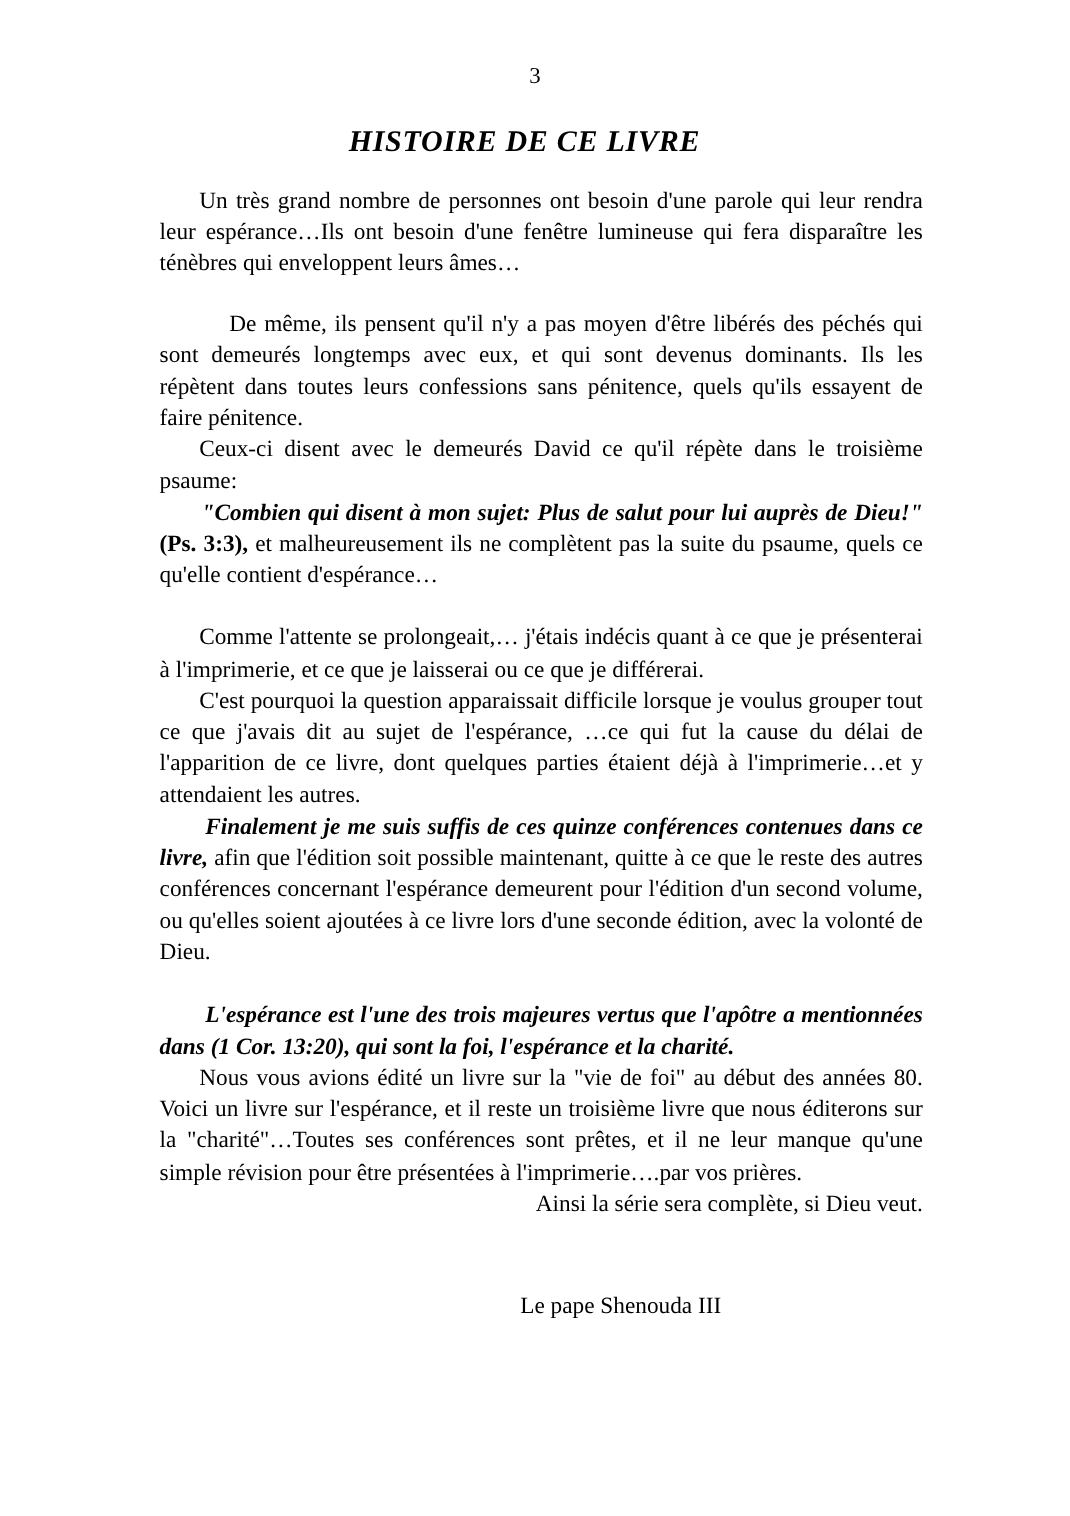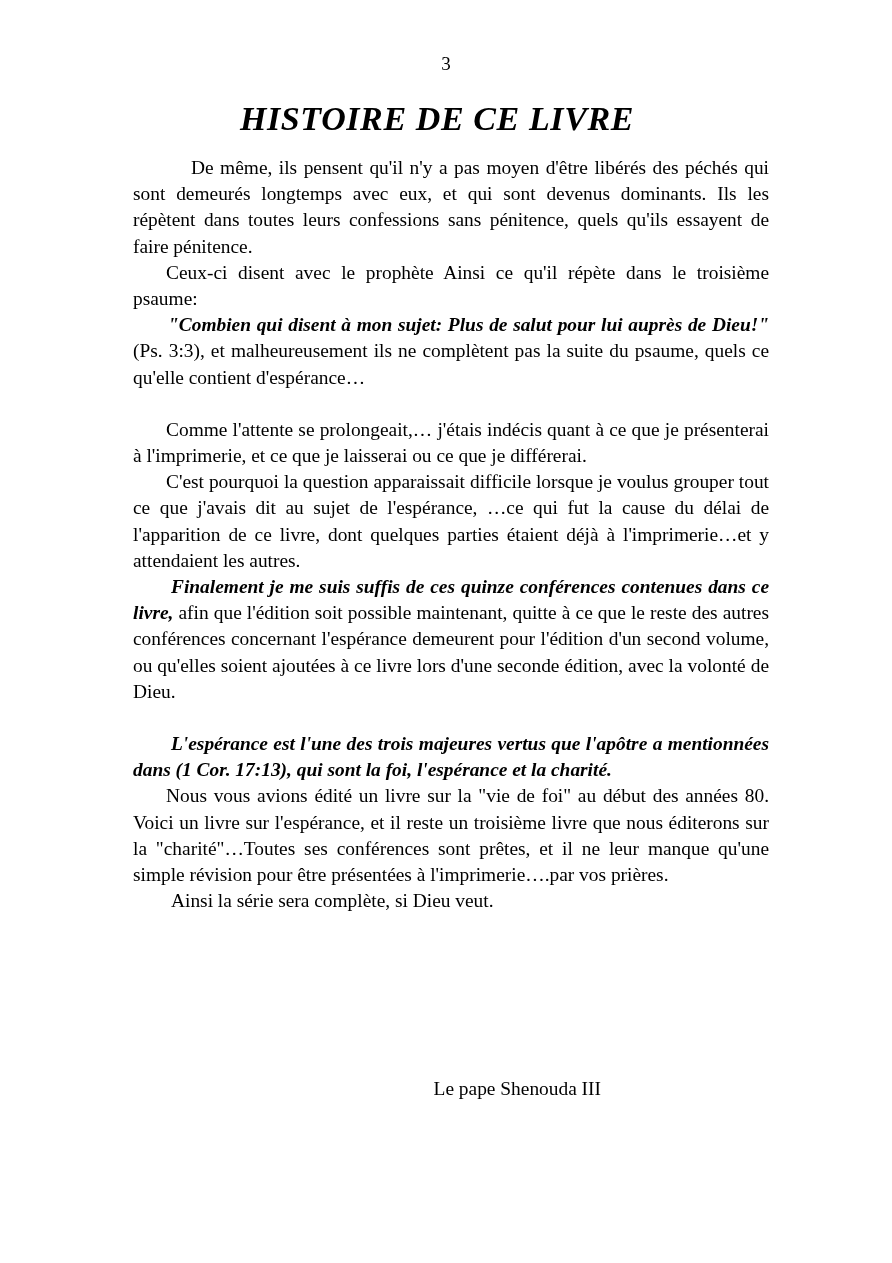--- a/index.html
+++ b/index.html
@@ -32,21 +32,21 @@
     font-size: 19px;
     line-height: 24px;
     letter-spacing: 0.2px;
   }
   .doc-title {
     position: absolute;
     top: 104px;
     left: 0;
     width: 874px;
     text-align: center;
-    font-size: 34px;
+    font-size: 25px;
     line-height: 30px;
     font-weight: bold;
     font-style: italic;
     letter-spacing: 0.6px;
   }
   .content {
     position: absolute;
     top: 155px;
     left: 133px;
     width: 636px;
@@ -56,39 +56,40 @@
     padding: 0;
     font-size: 19.4px;
     line-height: 26.2px;
     text-align: justify;
     text-justify: inter-word;
     text-indent: 33px;
     hyphens: none;
   }
   p.para.indent-wide {
     text-indent: 58px;
+    margin-top: 24px;
   }
   p.para.indent-quote {
     text-indent: 35px;
   }
   p.para.indent-small {
     text-indent: 38px;
   }
   p.para.flush {
-    text-align: left;
+    text-align: right;
   }
   .spacer {
     height: 26px;
   }
   .bi {
     font-weight: bold;
     font-style: italic;
   }
   .b {
-    font-weight: normal;
+    font-weight: bold;
     font-style: normal;
   }
   .signature {
     position: absolute;
     top: 1076px;
     left: 0;
     width: 731px;
     padding-right: 130px;
     box-sizing: border-box;
     text-align: right;
@@ -100,40 +101,41 @@
 <body>
 
 <div class="page">
 
   <div class="page-number">3</div>
 
   <div class="doc-title">HISTOIRE DE CE LIVRE</div>
 
   <div class="content">
 
+    <p class="para">Un très grand nombre de personnes ont besoin d'une parole qui leur rendra leur espérance…Ils ont besoin d'une fenêtre lumineuse qui fera disparaître les ténèbres qui enveloppent leurs âmes…</p>
 
 
     <p class="para indent-wide">De même, ils pensent qu'il n'y a pas moyen d'être libérés des péchés qui sont demeurés longtemps avec eux, et qui sont devenus dominants. Ils les répètent dans toutes leurs confessions sans pénitence, quels qu'ils essayent de faire pénitence.</p>
 
-    <p class="para">Ceux-ci disent avec le prophète Ainsi ce qu'il répète dans le troisième psaume:</p>
+    <p class="para">Ceux-ci disent avec le demeurés David ce qu'il répète dans le troisième psaume:</p>
 
     <p class="para indent-quote"><span class="bi">"Combien qui disent à mon sujet: Plus de salut pour lui auprès de Dieu!"</span> <span class="b">(Ps. 3:3),</span><span> et malheureusement ils ne complètent pas la suite du psaume, quels ce qu'elle contient d'espérance…</span></p>
 
     <div class="spacer"></div>
 
 
     <p class="para">Comme l'attente se prolongeait,… j'étais indécis quant à ce que je présenterai à l'imprimerie, et ce que je laisserai ou ce que je différerai.</p>
 
     <p class="para">C'est pourquoi la question apparaissait difficile lorsque je voulus grouper tout ce que j'avais dit au sujet de l'espérance, …ce qui fut la cause du délai de l'apparition de ce livre, dont quelques parties étaient déjà à l'imprimerie…et y attendaient les autres.</p>
 
     <p class="para indent-small"><span class="bi">Finalement je me suis suffis de ces quinze conférences contenues dans ce livre,</span><span> afin que l'édition soit possible maintenant, quitte à ce que le reste des autres conférences concernant l'espérance demeurent pour  l'édition d'un second volume, ou qu'elles soient ajoutées à ce livre lors d'une seconde édition, avec la volonté de Dieu.</span></p>
 
     <div class="spacer"></div>
 
-    <p class="para indent-small"><span class="bi">L'espérance est l'une des trois majeures vertus que l'apôtre a mentionnées dans (1 Cor. 17:13), qui sont la foi, l'espérance et la charité.</span></p>
+    <p class="para indent-small"><span class="bi">L'espérance est l'une des trois majeures vertus que l'apôtre a mentionnées dans (1 Cor. 13:20), qui sont la foi, l'espérance et la charité.</span></p>
 
     <p class="para">Nous vous avions édité un livre sur la "vie de foi" au début des années 80. Voici un livre sur l'espérance, et il reste un troisième livre que nous éditerons sur la "charité"…Toutes ses conférences sont prêtes, et il ne leur manque qu'une simple révision pour être présentées à l'imprimerie….par vos prières.</p>
 
     <p class="para flush indent-small">Ainsi la série sera complète, si Dieu veut.</p>
 
   </div>
 
   <div class="signature">Le pape Shenouda III</div>
 
 </div>

